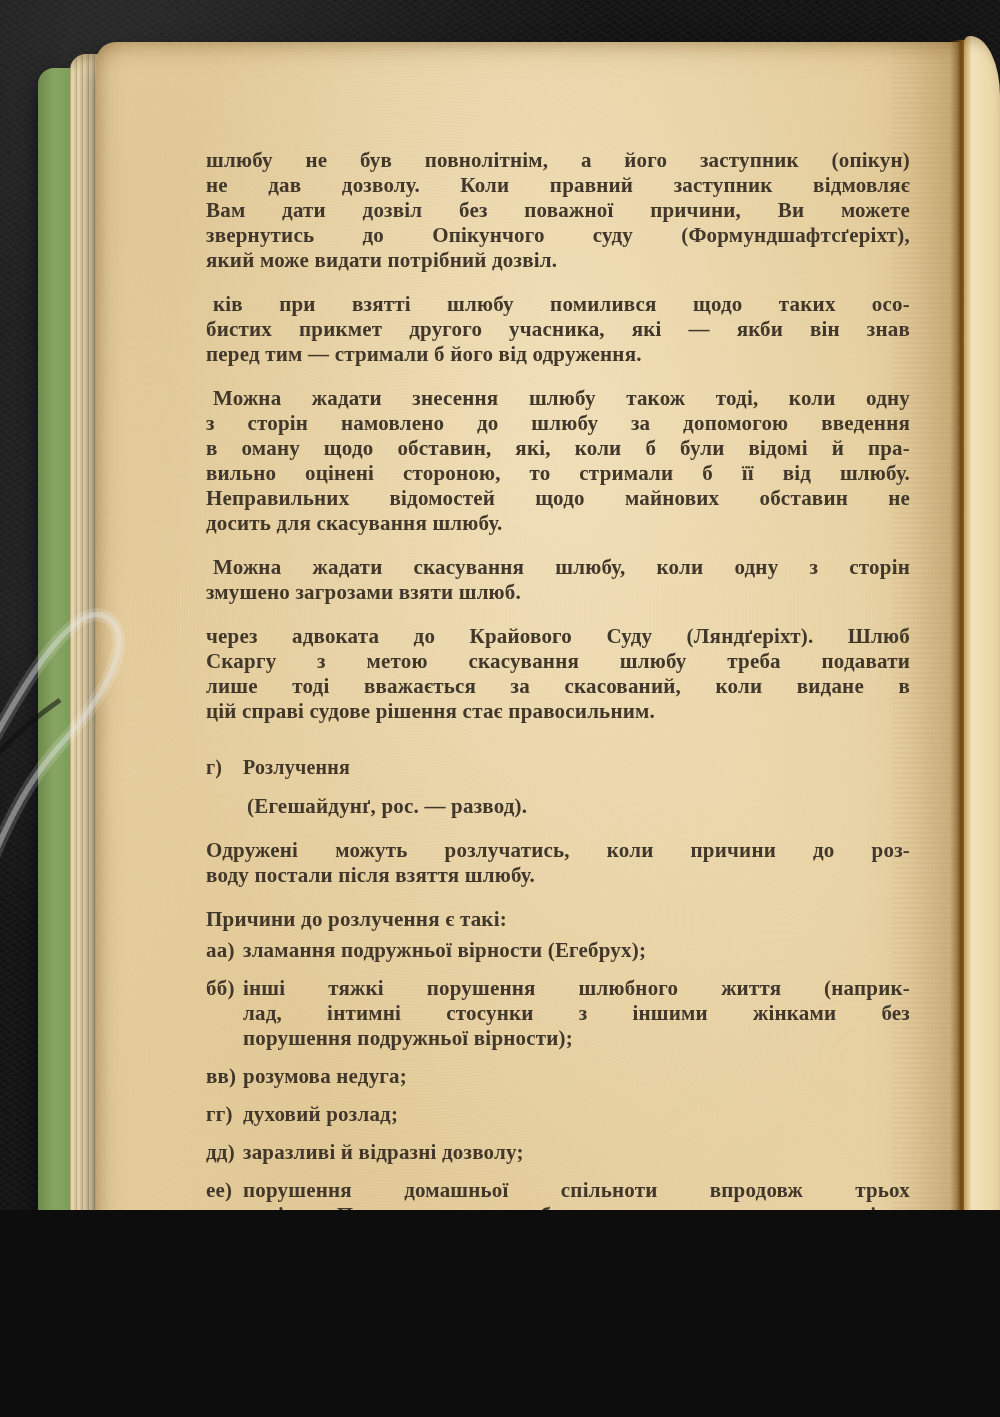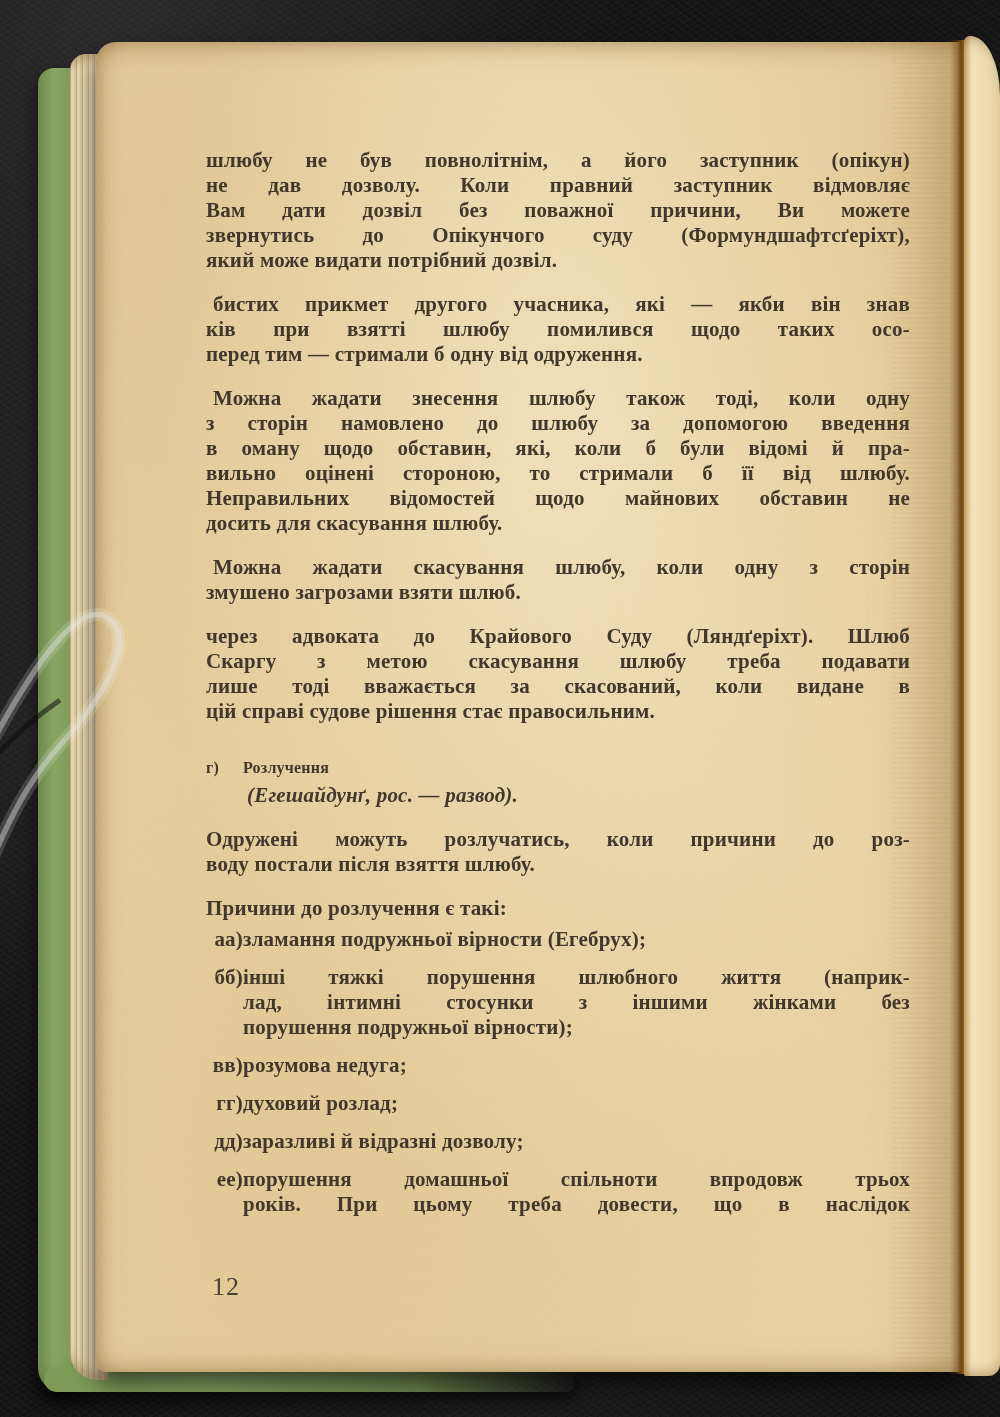--- a/index.html
+++ b/index.html
@@ -1,17 +1,17 @@
 <!DOCTYPE html>
 <html><head>
 <meta charset="utf-8">
 <style>
   html,body{margin:0;padding:0;}
   body{background:#0d0d0d;font-family:"Liberation Serif","DejaVu Serif",serif;}
-  .scene{position:relative;width:1000px;height:1417px;overflow:hidden;
+  .scene{position:relative;width:1000px;height:1210px;overflow:hidden;
     background-color:#161616;
     background-image:
       radial-gradient(ellipse at 12% 4%, rgba(95,95,98,0.30), transparent 40%),
       radial-gradient(ellipse at 3% 52%, rgba(80,80,84,0.22), transparent 35%),
       radial-gradient(ellipse at 50% 98%, rgba(70,70,72,0.16), transparent 55%),
       radial-gradient(ellipse at 97% 40%, rgba(55,55,58,0.18), transparent 45%),
       repeating-linear-gradient(37deg, rgba(255,255,255,0.020) 0 2px, transparent 2px 6px),
       repeating-linear-gradient(-29deg, rgba(0,0,0,0.30) 0 1px, transparent 1px 5px);
   }
   
@@ -60,26 +60,26 @@
   
   .clip-svg{position:absolute;left:0;top:540px;overflow:visible;}
   
   .text-block{position:absolute;left:110px;top:106px;width:704px;
     color:#41372a;font-size:21px;line-height:25px;font-weight:700;letter-spacing:0.2px;}
   .line{text-align:justify;text-align-last:justify;}
   .line.last{text-align-last:left;}
   .para{margin-top:19px;}
   .para:first-child{margin-top:0;}
   .para.indent .line:first-child{padding-left:7px;}
-  .heading{margin-top:31px;font-size:16px;}
+  .heading{margin-top:31px;font-size:20px;}
   .h-marker{display:inline-block;width:37px;}
-  .subheading{margin-top:3px;padding-left:41px;font-style:italic;}
+  .subheading{margin-top:14px;padding-left:41px;}
   .list-item{margin-top:13px;display:flex;}
   .para + .list-item{margin-top:6px;}
-  .li-marker{flex:0 0 37px;text-align:right;}
+  .li-marker{flex:0 0 37px;}
   .li-body{flex:1 1 auto;min-width:0;}
   .page-number{position:absolute;left:116px;top:1230px;color:#4a4034;font-size:26px;font-weight:400;letter-spacing:1px;}
 </style>
 </head>
 <body>
 
 <div class="scene">
 
   <div class="cover"></div>
   <div class="cover-bottom"></div>
@@ -89,23 +89,23 @@
     <div class="gutter-zone"></div>
     <div class="text-block">
         <div class="para">
           <div class="line">шлюбу не був повнолітнім, а його заступник (опікун)</div>
           <div class="line">не дав дозволу. Коли правний заступник відмовляє</div>
           <div class="line">Вам дати дозвіл без поважної причини, Ви можете</div>
           <div class="line">звернутись до Опікунчого суду (Формундшафтсґеріхт),</div>
           <div class="line last">який може видати потрібний дозвіл.</div>
         </div>
         <div class="para indent">
+          <div class="line">ків при взятті шлюбу помилився щодо таких осо-</div>
           <div class="line">бистих прикмет другого учасника, які — якби він знав</div>
-          <div class="line">ків при взятті шлюбу помилився щодо таких осо-</div>
-          <div class="line last">перед тим — стримали б одну від одруження.</div>
+          <div class="line last">перед тим — стримали б його від одруження.</div>
         </div>
         <div class="para indent">
           <div class="line">Можна жадати знесення шлюбу також тоді, коли одну</div>
           <div class="line">з сторін намовлено до шлюбу за допомогою введення</div>
           <div class="line">в оману щодо обставин, які, коли б були відомі й пра-</div>
           <div class="line">вильно оцінені стороною, то стримали б її від шлюбу.</div>
           <div class="line">Неправильних відомостей щодо майнових обставин не</div>
           <div class="line last">досить для скасування шлюбу.</div>
         </div>
         <div class="para indent">

